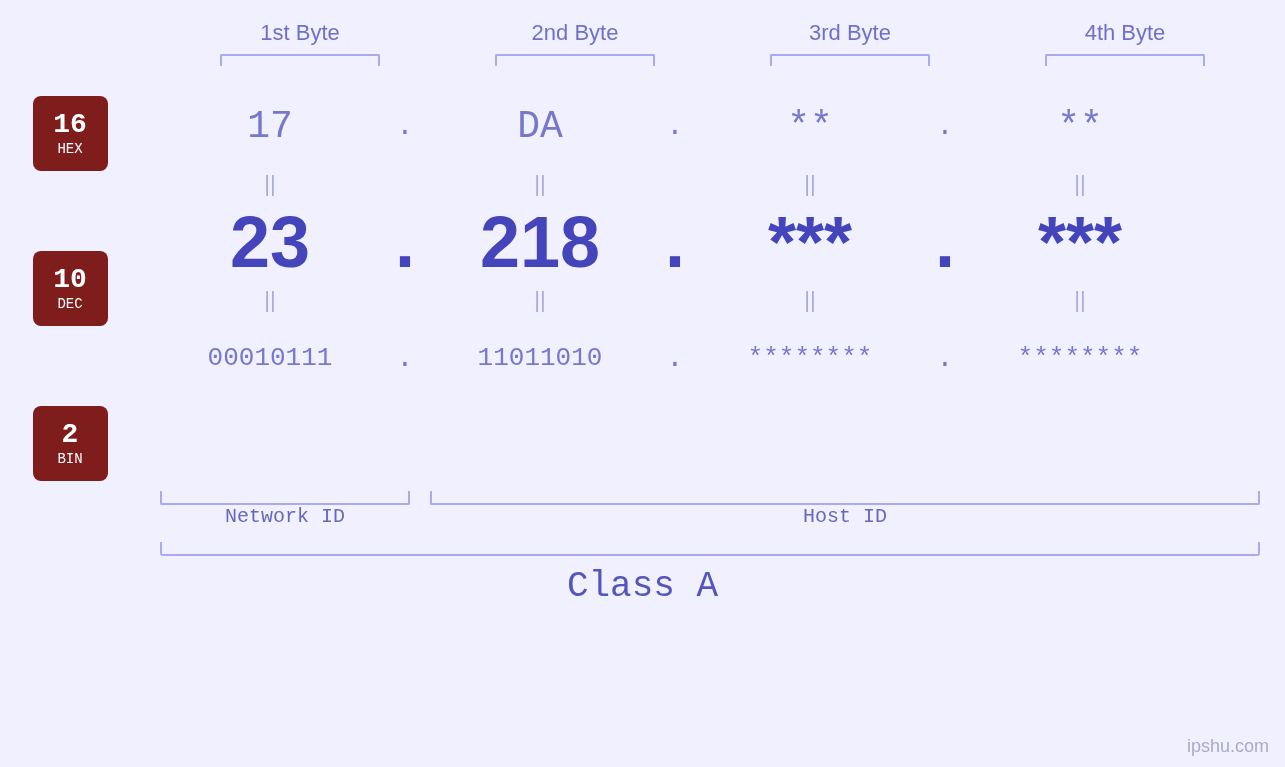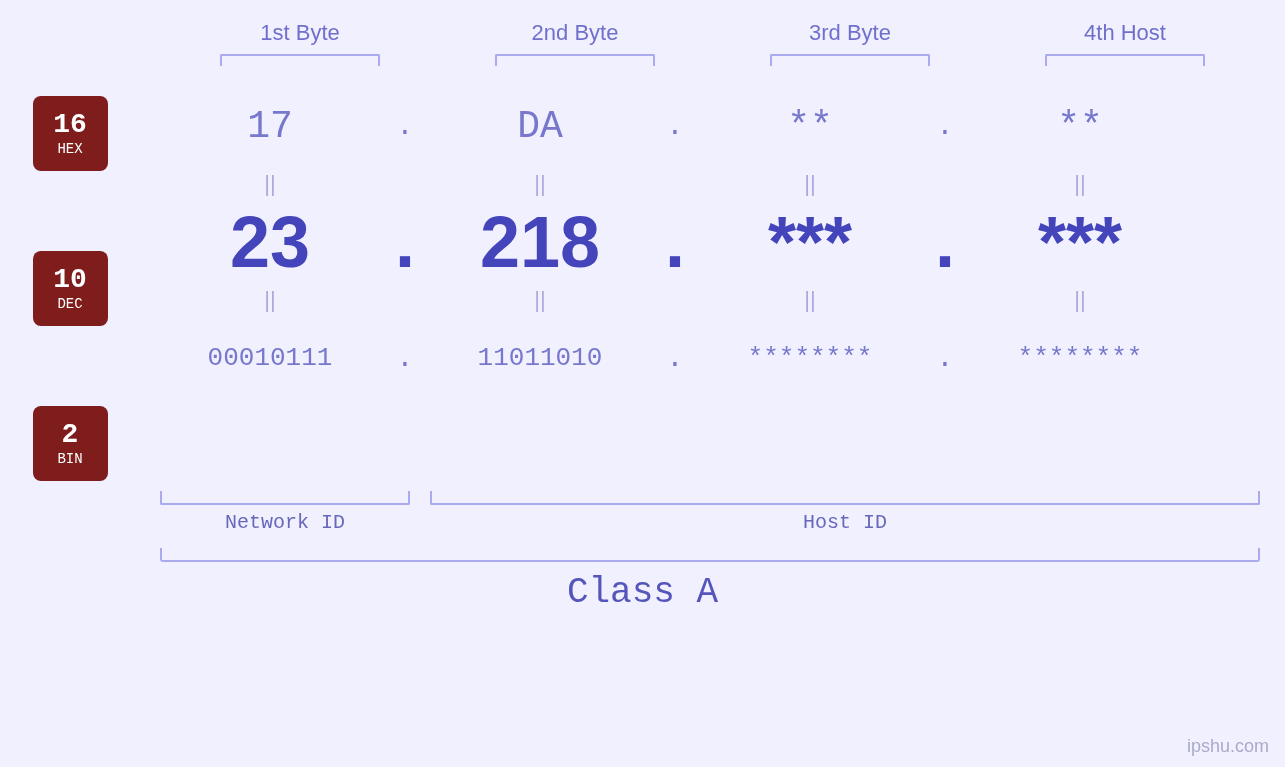--- a/index.html
+++ b/index.html
@@ -215,21 +215,20 @@
       height: 14px;
       border: 2px solid #aaaaee;
       border-top: none;
       border-radius: 0 0 2px 2px;
     }
 
     .id-labels {
       display: flex;
       margin-left: 160px;
       width: 1100px;
-      margin-top: 6px;
     }
 
     .network-label {
       width: 250px;
       text-align: center;
       color: #6868bb;
       font-size: 20px;
       font-family: 'Courier New', Courier, monospace;
       margin-right: 20px;
     }
@@ -278,21 +277,21 @@
   </style>
 </head>
 <body>
 
 <div class="main-container">
 
   <div class="byte-headers">
     <div class="byte-header">1st Byte</div>
     <div class="byte-header">2nd Byte</div>
     <div class="byte-header">3rd Byte</div>
-    <div class="byte-header">4th Host</div>
+    <div class="byte-header">4th Byte</div>
   </div>
 
   <div class="bracket-row">
     <div class="bracket-cell">
       <div class="bracket"></div>
     </div>
     <div class="bracket-cell">
       <div class="bracket"></div>
     </div>
     <div class="bracket-cell">

